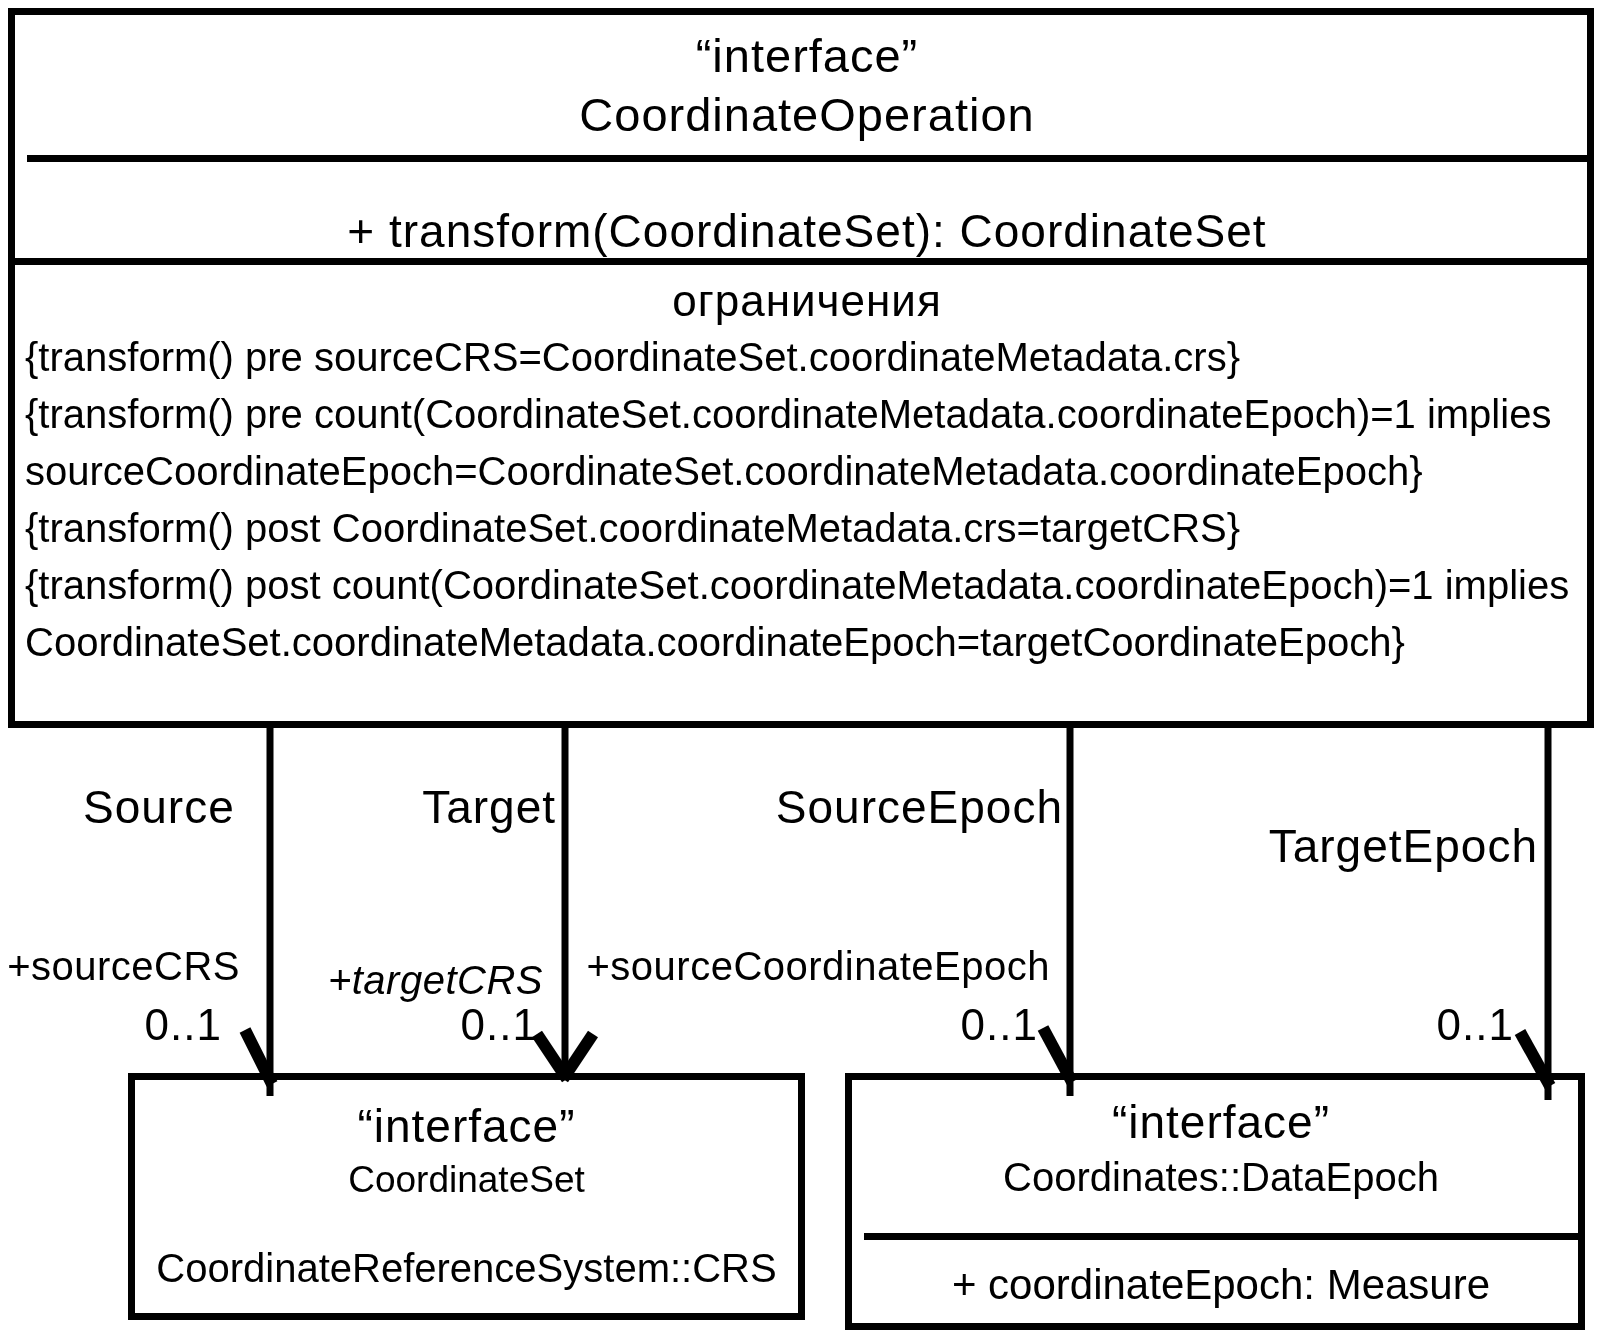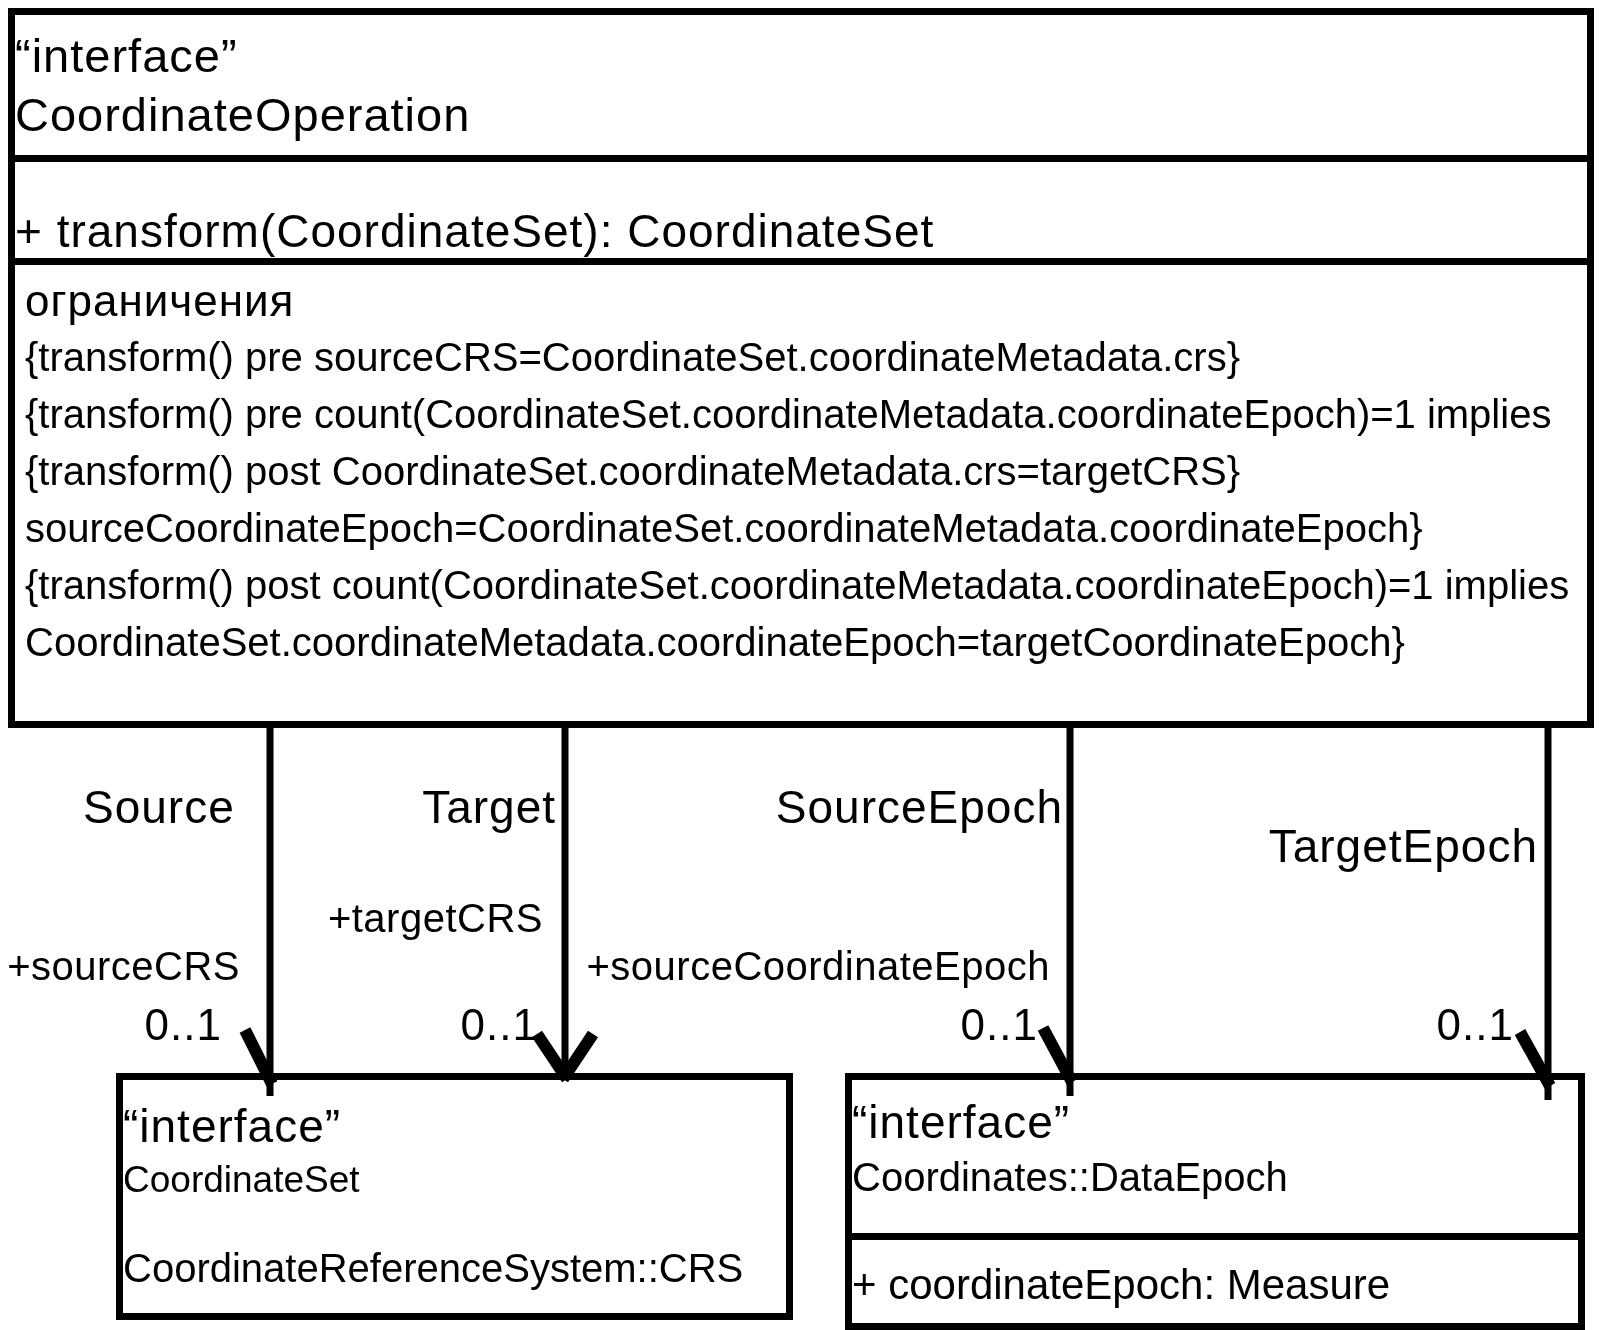--- a/index.html
+++ b/index.html
@@ -2,21 +2,21 @@
 <html><head>
 <meta charset="utf-8">
 <style>
   html,body{margin:0;padding:0;background:#fff;}
   #canvas{
     position:relative;width:1601px;height:1330px;background:#ffffff;
     font-family:"Liberation Sans","DejaVu Sans",sans-serif;color:#000;
     overflow:hidden;
   }
   .box{position:absolute;border:7px solid #000;background:#fff;box-sizing:border-box;}
-  .center{text-align:left;}
+  .center{text-align:center;margin-left:12px;}
   .compartment{box-sizing:border-box;}
   .divider-top{border-top:7px solid #000;}
   
   #main-class{left:8px;top:8px;width:1586px;height:720px;}
   #main-header{height:140px;padding-top:12px;}
   #main-header .stereotype{font-size:47px;line-height:58px;letter-spacing:1px;}
   #main-header .class-name{font-size:47px;line-height:60px;letter-spacing:1px;}
   #main-ops{height:103px;}
   #main-ops .op{font-size:46px;line-height:139px;letter-spacing:1px;}
   #main-constraints{height:424px;padding:8px 10px 0 10px;}
@@ -49,22 +49,22 @@
       <div class="stereotype">“interface”</div>
       <div class="class-name">CoordinateOperation</div>
     </div>
     <div class="compartment center divider-top" id="main-ops">
       <div class="op">+ transform(CoordinateSet): CoordinateSet</div>
     </div>
     <div class="compartment divider-top" id="main-constraints">
       <div class="c-title center">ограничения</div>
       <div class="c-line">{transform() pre sourceCRS=CoordinateSet.coordinateMetadata.crs}</div>
       <div class="c-line">{transform() pre count(CoordinateSet.coordinateMetadata.coordinateEpoch)=1 implies</div>
+      <div class="c-line">sourceCoordinateEpoch=CoordinateSet.coordinateMetadata.coordinateEpoch}</div>
       <div class="c-line">{transform() post CoordinateSet.coordinateMetadata.crs=targetCRS}</div>
-      <div class="c-line">sourceCoordinateEpoch=CoordinateSet.coordinateMetadata.coordinateEpoch}</div>
       <div class="c-line">{transform() post count(CoordinateSet.coordinateMetadata.coordinateEpoch)=1 implies</div>
       <div class="c-line">CoordinateSet.coordinateMetadata.coordinateEpoch=targetCoordinateEpoch}</div>
     </div>
   </div>
 
   <div class="box center" id="cs-class">
     <div class="stereotype">“interface”</div>
     <div class="class-name">CoordinateSet</div>
     <div class="body-text">CoordinateReferenceSystem::CRS</div>
   </div>
@@ -94,21 +94,21 @@
     <line x1="1548" y1="722" x2="1548" y2="1100" stroke="#000" stroke-width="7"></line>
     <line x1="1520" y1="1032" x2="1550" y2="1086" stroke="#000" stroke-width="12"></line>
   </svg>
 
   <div class="assoc-name" style="left:83px;top:780px;">Source</div>
   <div class="assoc-name" style="right:1045px;top:780px;margin-left:38px;">Target</div>
   <div class="assoc-name" style="right:538px;top:780px;">SourceEpoch</div>
   <div class="assoc-name" style="right:63px;top:786px;margin-top:33px;">TargetEpoch</div>
 
   <div class="role-label" style="right:1361px;top:944px;">+sourceCRS</div>
-  <div class="role-label" style="right:1058px;top:896px;">+targetCRS</div>
+  <div class="role-label" style="right:1058px;top:958px;font-style:italic;">+targetCRS</div>
   <div class="role-label" style="right:551px;top:944px;">+sourceCoordinateEpoch</div>
 
   <div class="mult-label" style="right:1379px;top:1000px;">0..1</div>
   <div class="mult-label" style="right:1063px;top:1000px;">0..1</div>
   <div class="mult-label" style="right:563px;top:1000px;">0..1</div>
   <div class="mult-label" style="right:87px;top:1000px;">0..1</div>
 
 </div>
 
 </body></html>

